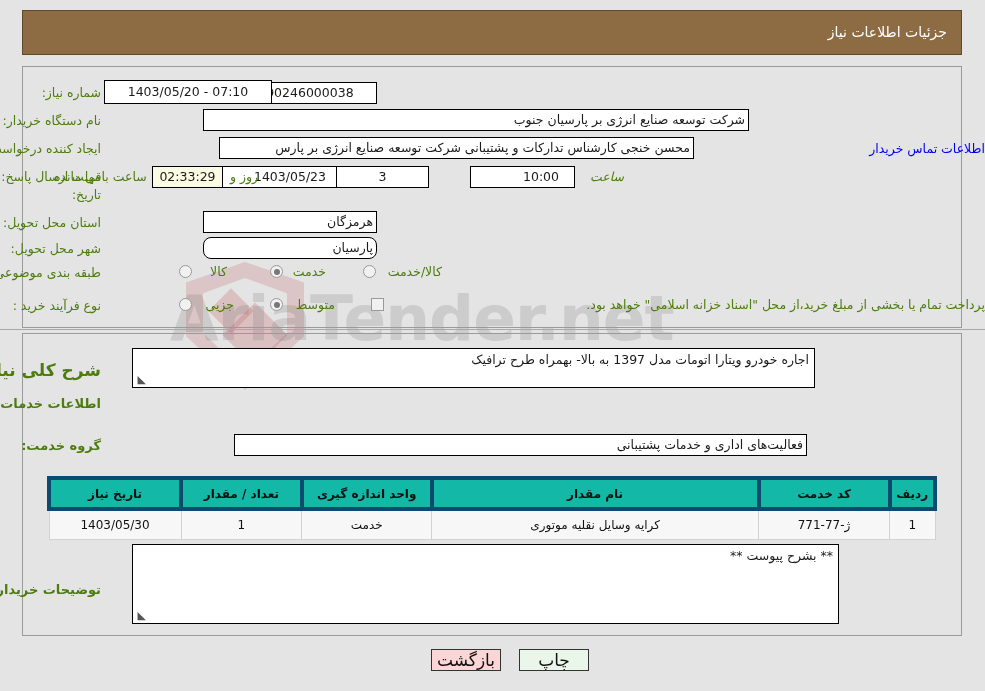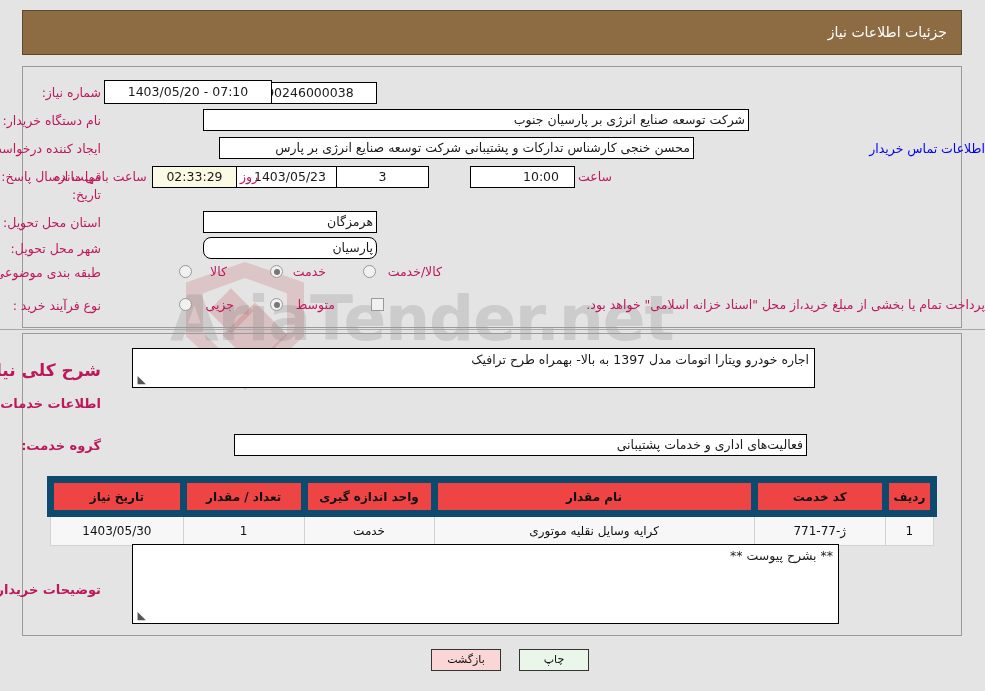--- a/index.html
+++ b/index.html
@@ -98,21 +98,21 @@
     box-sizing: border-box;
     z-index: 8;
   }
   #panel-top   { left: 22px; top: 66px;  width: 940px; height: 262px; }
   #panel-bot   { left: 22px; top: 333px; width: 940px; height: 303px; }
 
   
   .lbl {
     position: absolute;
     font-size: 12.5px;
-    color: #be185d;
+    color: #4d7c0f;
     white-space: nowrap;
     z-index: 12;
   }
   .lbl.bold { font-weight: bold; }
   .fld {
     position: absolute;
     border: 1px solid #000;
     background: #ffffff;
     box-sizing: border-box;
     font-size: 12.5px;
@@ -201,41 +201,41 @@
   .tbl {
     position: absolute;
     left: 47px;
     top: 476px;
     width: 890px;
     border-collapse: collapse;
     font-size: 12px;
     z-index: 12;
   }
   .tbl th {
-    background: #ef4444;
-    border: 7px solid #0c4a6e;
+    background: #14b8a6;
+    border: 4px solid #0c4a6e;
     font-weight: bold;
     height: 25px;
     color: #111;
   }
   .tbl td {
     background: #f7f7f7;
     border: 1px solid #d2d2d2;
     height: 26px;
     text-align: center;
     color: #111;
   }
 
   
   .btn {
     position: absolute;
     height: 22px;
     border: 1px solid #333;
     box-sizing: border-box;
-    font-size: 11px;
+    font-size: 17px;
     text-align: center;
     line-height: 20px;
     cursor: pointer;
     z-index: 14;
     color: #111;
   }
   .btn.print  { background: #eaf6ea; }
   .btn.back   { background: #fbd6d6; }
 </style>
 </head>
@@ -278,29 +278,29 @@
   <div class="fld right" style="right:291px; top:137px; width:475px; height:22px;">
     <span class="v">محسن خنجی کارشناس تدارکات و پشتیبانی شرکت توسعه صنایع انرژی بر پارس</span>
   </div>
   <a class="link" style="right:0; left:157px; top:141px;">اطلاعات تماس خریدار</a>
 
   <div class="lbl" style="right:884px; top:169px;">مهلت ارسال پاسخ: تا</div>
   <div class="lbl" style="right:884px; top:187px;">تاریخ:</div>
   <div class="fld center" style="right:608px; top:166px; width:174px; height:22px;">
     <span class="v">1403/05/23</span>
   </div>
-  <div class="lbl" style="right:373px; top:169px;">ساعت</div>
+  <div class="lbl" style="right:361px; top:169px;font-style:italic;">ساعت</div>
   <div class="fld center" style="right:410px; top:166px; width:105px; height:22px;padding-left:37px;">
     <span class="v">10:00</span>
   </div>
   <div class="fld center" style="right:556px; left:265px; top:166px; width:93px; height:22px;">
     <span class="v">3</span>
   </div>
   <div class="lbl" style="left:230px; top:169px;">روز و</div>
-  <div class="fld center yellow" style="left:152px; top:166px; width:85px; height:22px;">
+  <div class="fld center yellow" style="left:152px; top:166px; width:71px; height:22px;">
     <span class="v">02:33:29</span>
   </div>
   <div class="lbl" style="left:54px; top:169px;">ساعت باقی مانده</div>
 
   <div class="lbl" style="right:884px; top:215px;">استان محل تحویل:</div>
   <div class="fld right" style="right:608px; top:211px; width:174px; height:22px;">
     <span class="v">هرمزگان</span>
   </div>
 
   <div class="lbl" style="right:884px; top:241px;">شهر محل تحویل:</div>

